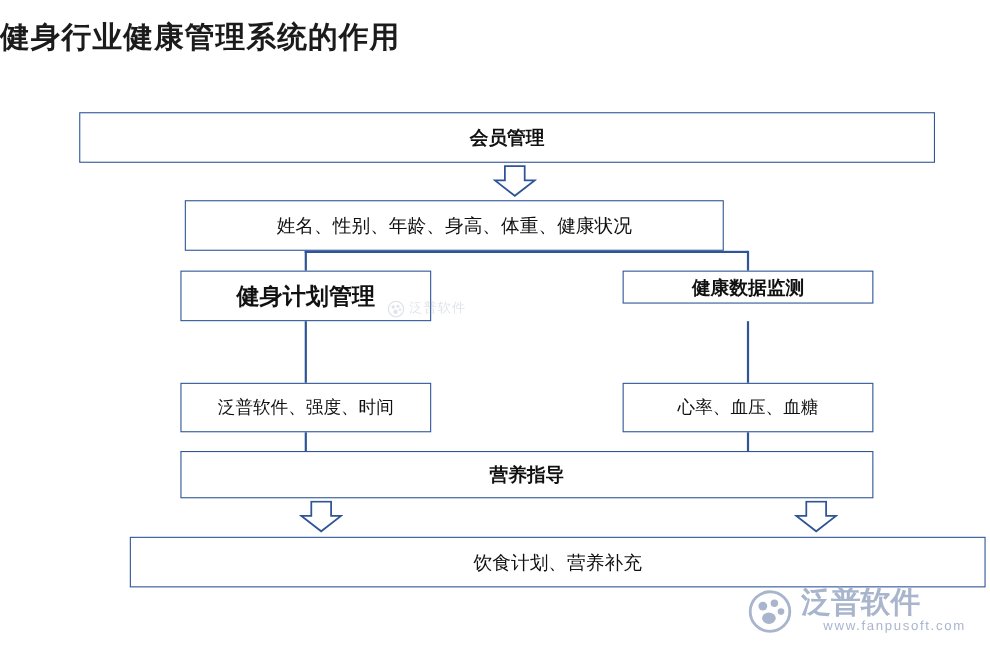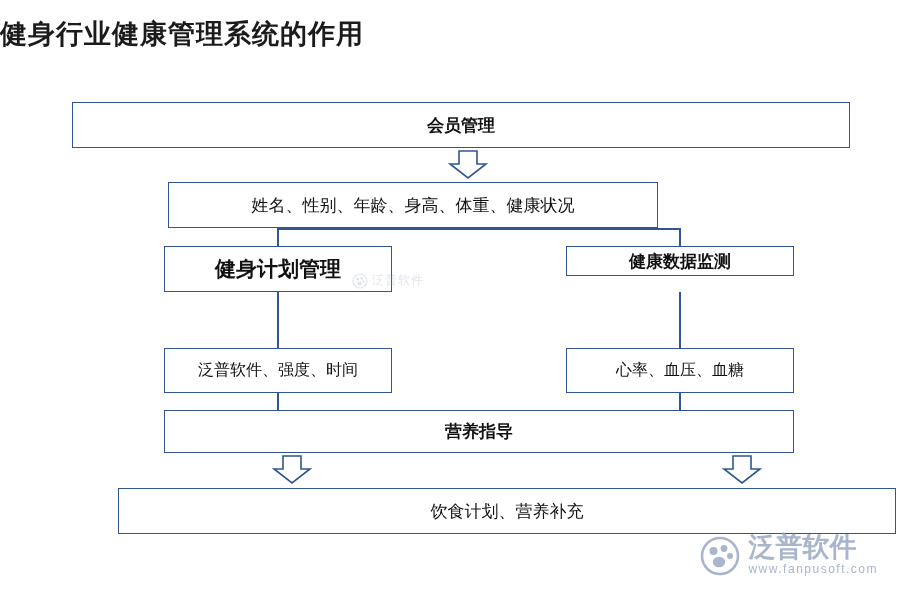--- a/index.html
+++ b/index.html
@@ -149,20 +149,21 @@
     color: #9aa9c4;
     font-family: "Liberation Serif", serif;
     line-height: 1.0;
   }
   .wm-logo .logo-text-en {
     font-size: 12px;
     color: #9aa9c4;
     font-family: "Liberation Sans", sans-serif;
     letter-spacing: 1.5px;
     line-height: 1.4;
+    margin-left: 20px;
   }
   .wm-logo .logo-stack {
     display: flex;
     flex-direction: column;
     align-items: flex-start;
   }
 </style>
 </head>
 <body>
 

